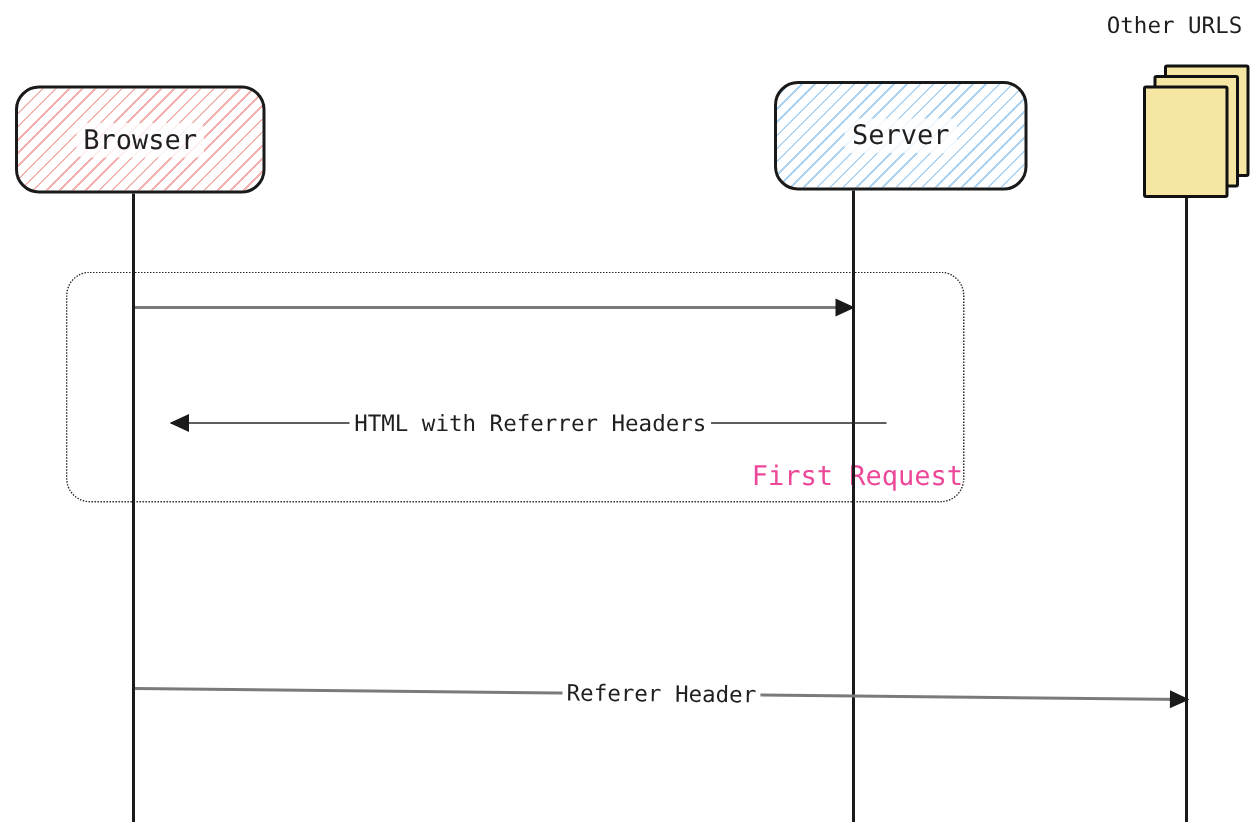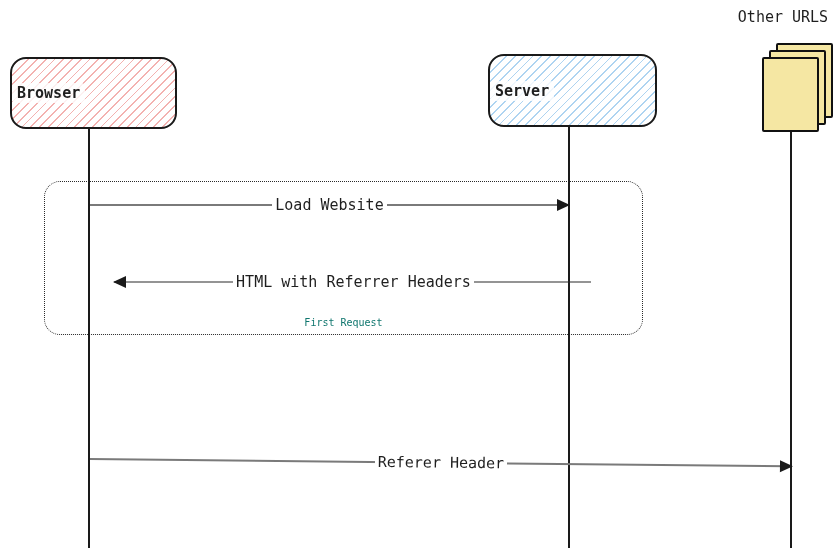--- a/index.html
+++ b/index.html
@@ -10,42 +10,42 @@
   }
 
   
   .group {
     position:absolute; border:1.6px dotted #2a2a2a; border-radius:16px;
     box-sizing:border-box;
   }
   .group-first { left:44px; top:181px; width:599px; height:154px; }
   .group-second { left:44px; top:378px; width:784px; height:154px; }
   .group-label {
-    position:absolute; left:0; right:0; bottom:6px; text-align:center;
-    font-size:10px; color:#0f766e; white-space:nowrap;
+    position:absolute; left:0; right:0; bottom:6px; text-align:right;
+    font-size:18px; color:#ec4899; white-space:nowrap;
   }
 
   
   .lifeline { position:absolute; width:2px; background:#1a1a1a; }
   .lifeline-browser { left:88px; top:129px; height:419px; }
   .lifeline-server  { left:568px; top:127px; height:421px; }
   .lifeline-other   { left:790px; top:128px; height:420px; }
 
   
   .actor {
     position:absolute; box-sizing:border-box; border:2px solid #1a1a1a;
-    border-radius:16px; display:flex; align-items:center; justify-content:flex-start;
-    font-size:15px; color:#1f1f1f;font-weight:bold;
+    border-radius:16px; display:flex; align-items:center; justify-content:center;
+    font-size:18px; color:#1f1f1f;
   }
   .actor-browser {
     left:10px; top:57px; width:167px; height:72px;
     background:repeating-linear-gradient(135deg, transparent 0 5px, #f3b2b0 5px 6.2px), #fff;
   }
   .actor-server {
-    left:488px; top:54px; width:169px; height:73px;
+    left:516px; top:54px; width:169px; height:73px;
     background:repeating-linear-gradient(135deg, transparent 0 5px, #aed4f1 5px 6.2px), #fff;
   }
   .actor-title { background:rgba(255,255,255,0.82); padding:1px 5px; border-radius:4px; }
 
   
   .other-urls-label {
     position:absolute; left:713px; top:8px; width:140px; text-align:center;
     font-size:15px; white-space:nowrap;
   }
   .page {
@@ -106,21 +106,20 @@
     <span class="actor-title">Server</span>
   </div>
 
   <div class="other-urls-label">Other URLS</div>
   <div class="page page-back"></div>
   <div class="page page-middle"></div>
   <div class="page page-front"></div>
 
   <div class="message msg-load">
     <div class="msg-line line-gray"></div>
-    <span class="msg-label">Load Website</span>
     <div class="arrowhead arrowhead-right"></div>
   </div>
 
   <div class="message msg-html">
     <div class="msg-line line-black"></div>
     <span class="msg-label">HTML with Referrer Headers</span>
     <div class="arrowhead arrowhead-left"></div>
   </div>
 
   <div class="message msg-referer">

